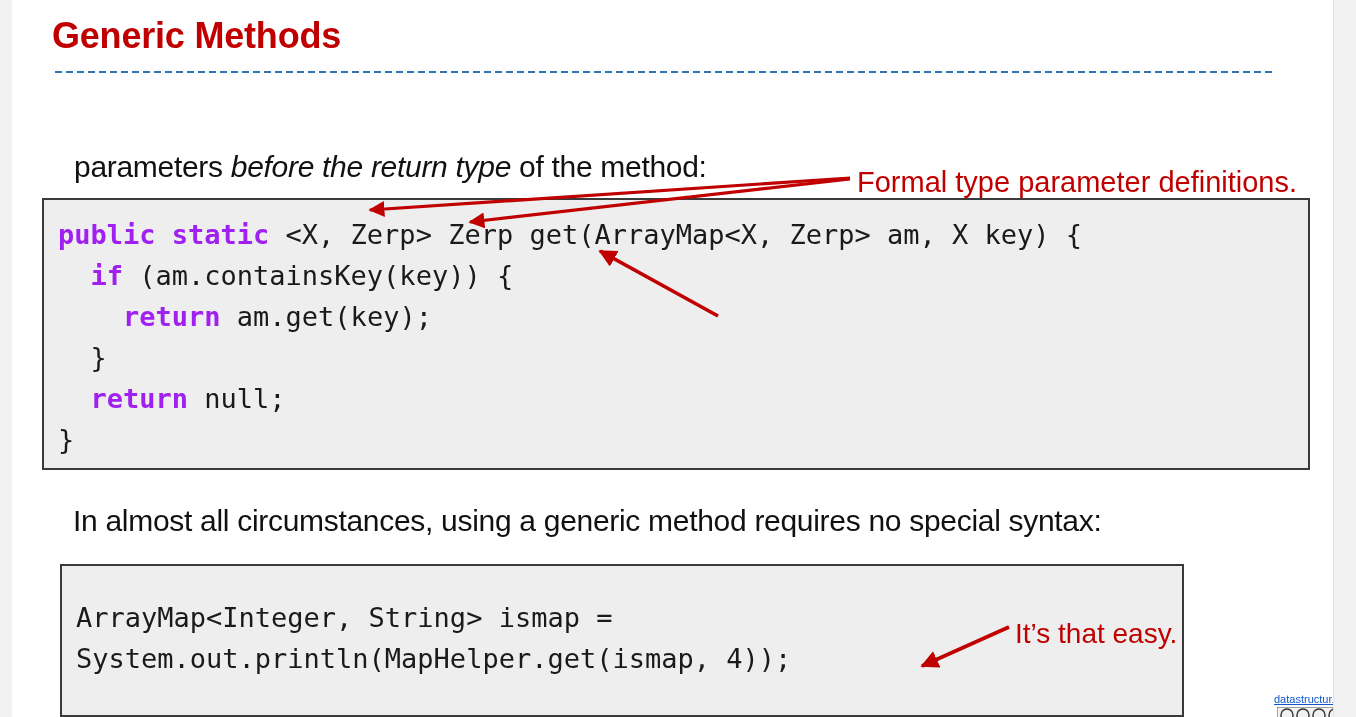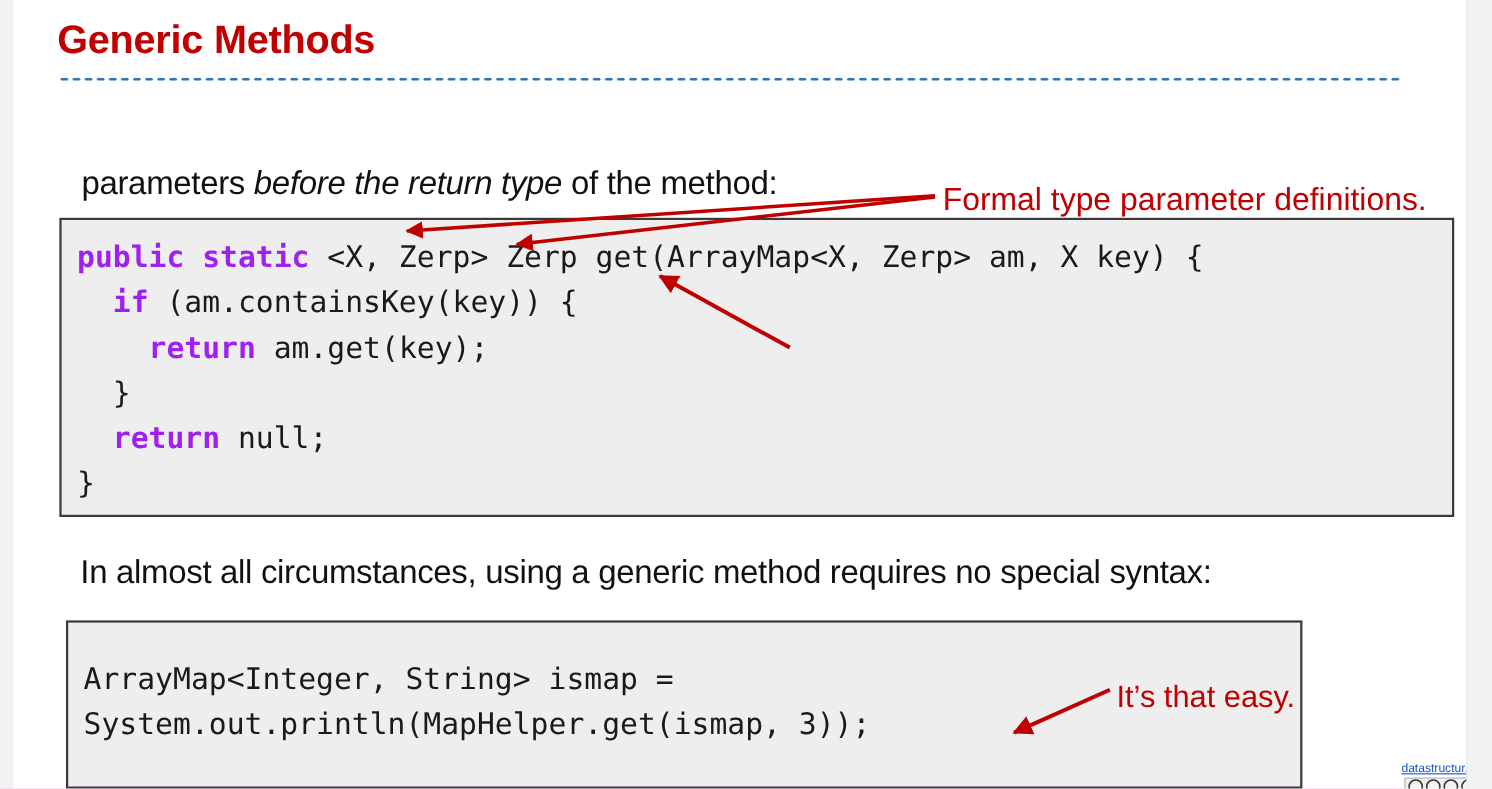--- a/index.html
+++ b/index.html
@@ -12,21 +12,21 @@
     height: 717px;
     overflow: hidden;
     font-family: "Liberation Sans", sans-serif;
   }
 
   
   #slide-root {
     position: relative;
     width: 1276px;
     height: 717px;
-    background: #f0abfc;
+    background: #eab308;
   }
   #slide-canvas {
     position: absolute;
     left: 12px;
     top: 0;
     width: 1321px;
     height: 717px;
     background: #ffffff;
     overflow: hidden;
   }
@@ -88,21 +88,21 @@
   .code-block {
     position: absolute;
     background: #EEEEEE;
     border: 2px solid #3A3A3A;
     box-sizing: border-box;
     font-family: "DejaVu Sans Mono", monospace;
     color: #1a1a1a;
     white-space: pre;
   }
   #code-block-1 {
-    left: 42px;
+    left: 30px;
     top: 198px;
     width: 1268px;
     height: 272px;
     font-size: 27px;
     line-height: 41px;
     padding: 14px 0 0 14px;
   }
   #code-block-2 {
     left: 48px;
     top: 564px;
@@ -184,21 +184,21 @@
 
     <div class="body-text" id="intro-text">
       <br>
       <span>parameters </span><i>before the return type</i><span> of the method:</span>
     </div>
 
     <div class="code-block" id="code-block-1"><div><span class="kw">public static</span><span> &lt;X, Zerp&gt; Zerp get(ArrayMap&lt;X, Zerp&gt; am, X key) {</span></div><div><span>  </span><span class="kw">if</span><span> (am.containsKey(key)) {</span></div><div><span>    </span><span class="kw">return</span><span> am.get(key);</span></div><div><span>  }</span></div><div><span>  </span><span class="kw">return</span><span> null;</span></div><div><span>}</span></div></div>
 
     <div class="body-text" id="mid-text">In almost all circumstances, using a generic method requires no special syntax:</div>
 
-    <div class="code-block" id="code-block-2"><div><span>ArrayMap&lt;Integer, String&gt; ismap =</span></div><div><span>System.out.println(MapHelper.get(ismap, 3));</span></div></div>
+    <div class="code-block" id="code-block-2"><div><span>ArrayMap&lt;Integer, String&gt; ismap =</span></div><div><span>System.out.println(MapHelper.get(ismap, 4));</span></div></div>
 
     <div class="annot" id="annot-formal">Formal type parameter definitions.</div>
     <div class="annot" id="annot-easy">It’s that easy.</div>
 
     <svg id="arrow-layer" viewBox="0 0 1321 717">
       <defs>
         <marker id="ahead" viewBox="0 0 10 10" refX="9" refY="5" markerWidth="5" markerHeight="5" orient="auto-start-reverse">
           <path d="M 0 0 L 10 5 L 0 10 z" fill="#C00000"></path>
         </marker>
       </defs>

